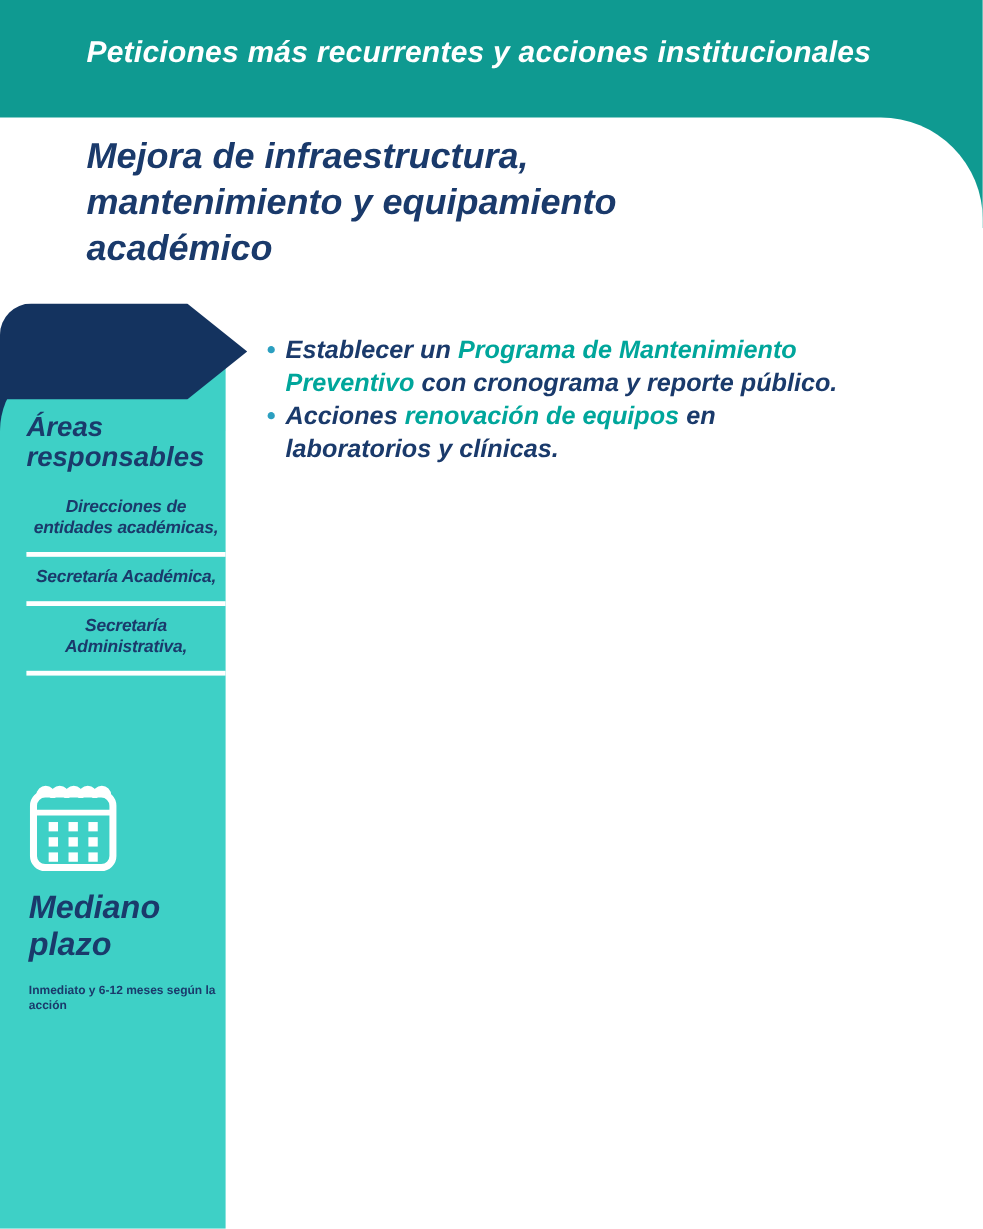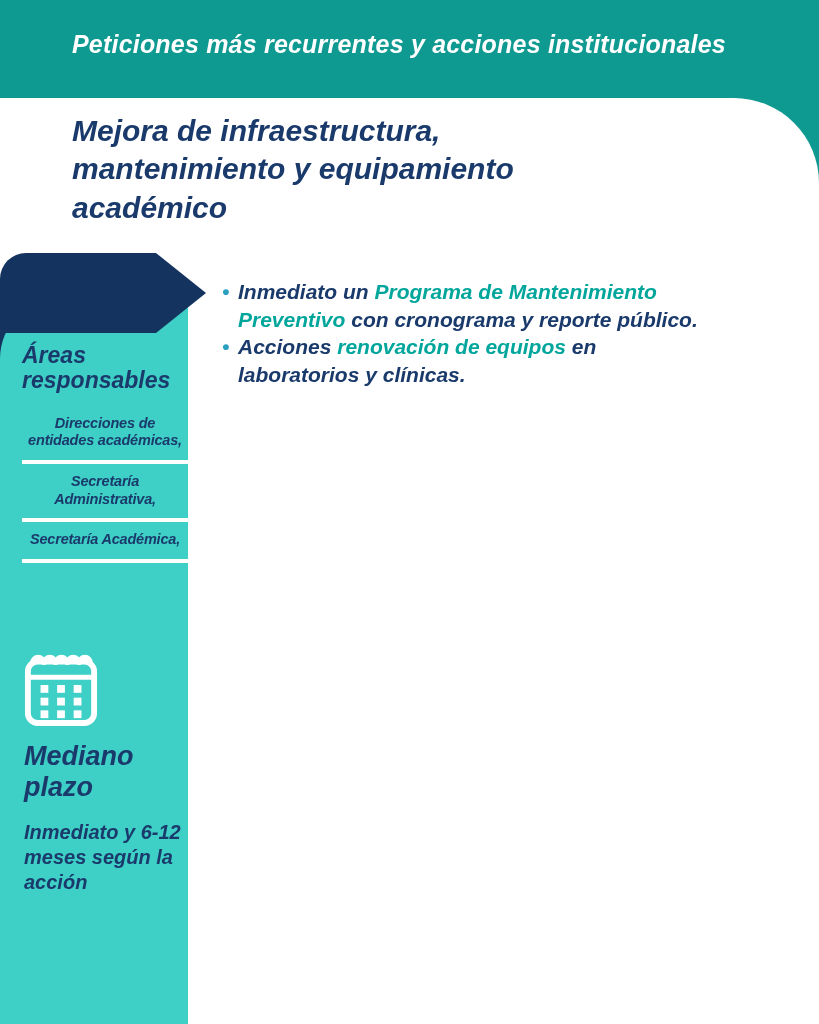--- a/index.html
+++ b/index.html
@@ -47,21 +47,21 @@
   .areas-list{list-style:none;margin:12px 0 0 0;padding:0 0 0 22px;}
   .areas-list li{border-bottom:4px solid var(--c-white);padding:9px 0 10px 0;
     color:var(--c-navy);font-size:14.5px;line-height:1.22;font-weight:bold;font-style:italic;letter-spacing:-0.2px;text-align:center;}
 
   .calendar{margin:82px 0 0 24px;}
   .calendar svg{display:block;width:74px;height:82px;}
 
   .timeline-heading{margin:14px 0 17px 24px;width:132px;color:var(--c-navy);
     font-size:27px;line-height:1.15;font-weight:bold;font-style:italic;}
   .timeline-subtext{margin:9px 0 0 24px;width:172px;color:var(--c-navy);
-    font-size:20px;line-height:1.25;font-weight:bold;font-style:italic;}
+    font-size:10px;line-height:1.25;font-weight:bold;}
 
   
   .actions{position:absolute;top:278px;left:222px;width:492px;z-index:2;}
   .actions ul{list-style:none;margin:0;padding:0;}
   .actions li{position:relative;padding-left:16px;color:var(--c-navy);
     font-size:21px;line-height:1.31;font-weight:bold;font-style:italic;}
   .actions li .dot{position:absolute;left:0;top:0;color:var(--c-bullet);}
   .actions .accent{color:var(--c-accent);}
 </style>
 </head>
@@ -76,22 +76,22 @@
   <div class="content-panel"></div>
 
   <div class="main-title">Mejora de infraestructura, mantenimiento y equipamiento académico</div>
 
   <div class="corner-patch"></div>
 
   <div class="sidebar">
     <div class="areas-heading">Áreas responsables</div>
     <ul class="areas-list">
       <li>Direcciones de entidades académicas,</li>
+      <li>Secretaría Académica,</li>
       <li>Secretaría Administrativa,</li>
-      <li>Secretaría Académica,</li>
     </ul>
 
     <div class="calendar">
       <svg viewBox="0 0 76 84" xmlns="http://www.w3.org/2000/svg" fill="none" stroke="#ffffff">
 
         <path d="M9,18 a5.5,5.5 0 1 1 11,0" stroke-width="5" stroke-linecap="round"></path>
         <path d="M21,18 a5.5,5.5 0 1 1 11,0" stroke-width="5" stroke-linecap="round"></path>
         <path d="M33,18 a5.5,5.5 0 1 1 11,0" stroke-width="5" stroke-linecap="round"></path>
         <path d="M45,18 a5.5,5.5 0 1 1 11,0" stroke-width="5" stroke-linecap="round"></path>
         <path d="M57,18 a5.5,5.5 0 1 1 11,0" stroke-width="5" stroke-linecap="round"></path>
@@ -119,21 +119,21 @@
 
   <div class="badge">
     <svg viewBox="0 0 210 80" xmlns="http://www.w3.org/2000/svg">
       <path d="M26,0 H156 L206,40 L156,80 H0 V26 A26,26 0 0 1 26,0 Z" fill="#14335f"></path>
     </svg>
   </div>
 
   <div class="actions">
     <ul>
       <li>
-        <span class="dot">•</span><span>Inmediato un </span><span class="accent">Programa de Mantenimiento Preventivo</span><span> con cronograma y reporte público.</span>
+        <span class="dot">•</span><span>Establecer un </span><span class="accent">Programa de Mantenimiento Preventivo</span><span> con cronograma y reporte público.</span>
       </li>
       <li>
         <span class="dot">•</span><span>Acciones </span><span class="accent">renovación de equipos</span><span> en laboratorios y clínicas.</span>
       </li>
     </ul>
   </div>
 
 </div>
 
 </body></html>

